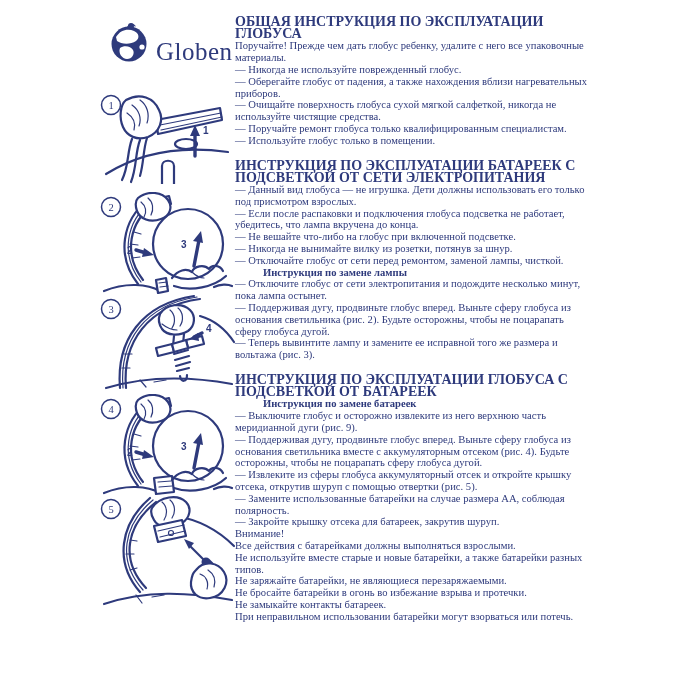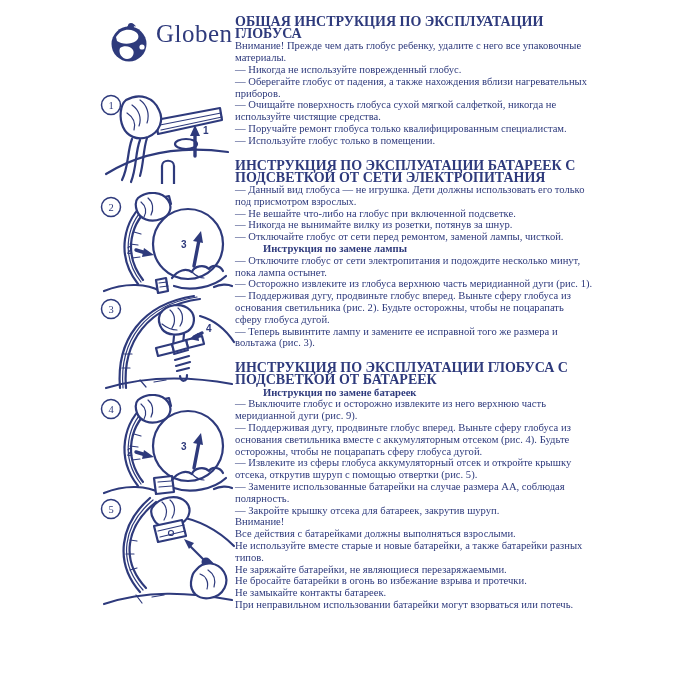--- a/index.html
+++ b/index.html
@@ -2,21 +2,21 @@
 <html><head>
 <meta charset="utf-8">
 <style>
   :root { --ink: #2e3a7c; }
   html,body { margin:0; padding:0; }
   .page {
     position:relative; width:700px; height:700px; background:#ffffff;
     overflow:hidden; font-family:"Liberation Serif", serif; color:var(--ink);
   }
   
-  .logo { position:absolute; left:106px; top:20px; display:flex; align-items:flex-start; gap:4px; }
+  .logo { position:absolute; left:106px; top:20px; display:flex; align-items:flex-end; gap:4px; }
   .brand { font-size:25px; letter-spacing:0.5px; color:var(--ink); }
   
   .text-col { position:absolute; left:235px; top:16px; width:358px;
     font-size:10.6px; line-height:11.8px; }
   .sec + .sec { margin-top:13px; }
   .h { font-weight:bold; font-size:14px; line-height:12.2px; }
   .sub { font-weight:bold;margin-left:28px; }
   .p { }
   
   .fig { position:absolute; left:96px; }
@@ -169,37 +169,37 @@
       <path d="M113,77 l6,-6 M117,81 l6,-6" class="ridge"></path>
       <path d="M100,78 C108,68 122,70 128,80 C134,90 128,104 114,106 C102,108 94,100 95,90 C96,83 97,81 100,78 Z" class="wh"></path>
       <path d="M104,82 C110,84 113,90 111,97 M112,78 C118,82 120,88 118,95" class="thin"></path>
     </svg>
   </div>
 
   <div class="text-col">
 
     <div class="sec">
       <div class="h">ОБЩАЯ ИНСТРУКЦИЯ ПО ЭКСПЛУАТАЦИИ ГЛОБУСА</div>
-      <div class="p">Внимание! Прежде чем дать глобус ребенку, удалите с него все упаковочные материалы.</div>
+      <div class="p">Поручайте! Прежде чем дать глобус ребенку, удалите с него все упаковочные материалы.</div>
       <div class="p">— Никогда не используйте поврежденный глобус.</div>
       <div class="p">— Оберегайте глобус от падения, а также нахождения вблизи нагревательных приборов.</div>
       <div class="p">— Очищайте поверхность глобуса сухой мягкой салфеткой, никогда не используйте чистящие средства.</div>
       <div class="p">— Поручайте ремонт глобуса только квалифицированным специалистам.</div>
       <div class="p">— Используйте глобус только в помещении.</div>
     </div>
 
     <div class="sec">
       <div class="h">ИНСТРУКЦИЯ ПО ЭКСПЛУАТАЦИИ БАТАРЕЕК С ПОДСВЕТКОЙ ОТ СЕТИ ЭЛЕКТРОПИТАНИЯ</div>
       <div class="p">— Данный вид глобуса — не игрушка. Дети должны использовать его только под присмотром взрослых.</div>
+      <div class="p">— Если после распаковки и подключения глобуса подсветка не работает, убедитесь, что лампа вкручена до конца.</div>
       <div class="p">— Не вешайте что-либо на глобус при включенной подсветке.</div>
       <div class="p">— Никогда не вынимайте вилку из розетки, потянув за шнур.</div>
       <div class="p">— Отключайте глобус от сети перед ремонтом, заменой лампы, чисткой.</div>
       <div class="sub">Инструкция по замене лампы</div>
       <div class="p">— Отключите глобус от сети электропитания и подождите несколько минут, пока лампа остынет.</div>
-      <div class="p">— Осторожно извлеките из глобуса верхнюю часть меридианной дуги (рис. 1).</div>
       <div class="p">— Поддерживая дугу, продвиньте глобус вперед. Выньте сферу глобуса из основания светильника (рис. 2). Будьте осторожны, чтобы не поцарапать сферу глобуса дугой.</div>
       <div class="p">— Теперь вывинтите лампу и замените ее исправной того же размера и вольтажа (рис. 3).</div>
     </div>
 
     <div class="sec">
       <div class="h">ИНСТРУКЦИЯ ПО ЭКСПЛУАТАЦИИ ГЛОБУСА С ПОДСВЕТКОЙ ОТ БАТАРЕЕК</div>
       <div class="sub">Инструкция по замене батареек</div>
       <div class="p">— Выключите глобус и осторожно извлеките из него верхнюю часть меридианной дуги (рис. 9).</div>
       <div class="p">— Поддерживая дугу, продвиньте глобус вперед. Выньте сферу глобуса из основания светильника вместе с аккумуляторным отсеком (рис. 4). Будьте осторожны, чтобы не поцарапать сферу глобуса дугой.</div>
       <div class="p">— Извлеките из сферы глобуса аккумуляторный отсек и откройте крышку отсека, открутив шуруп с помощью отвертки (рис. 5).</div>

